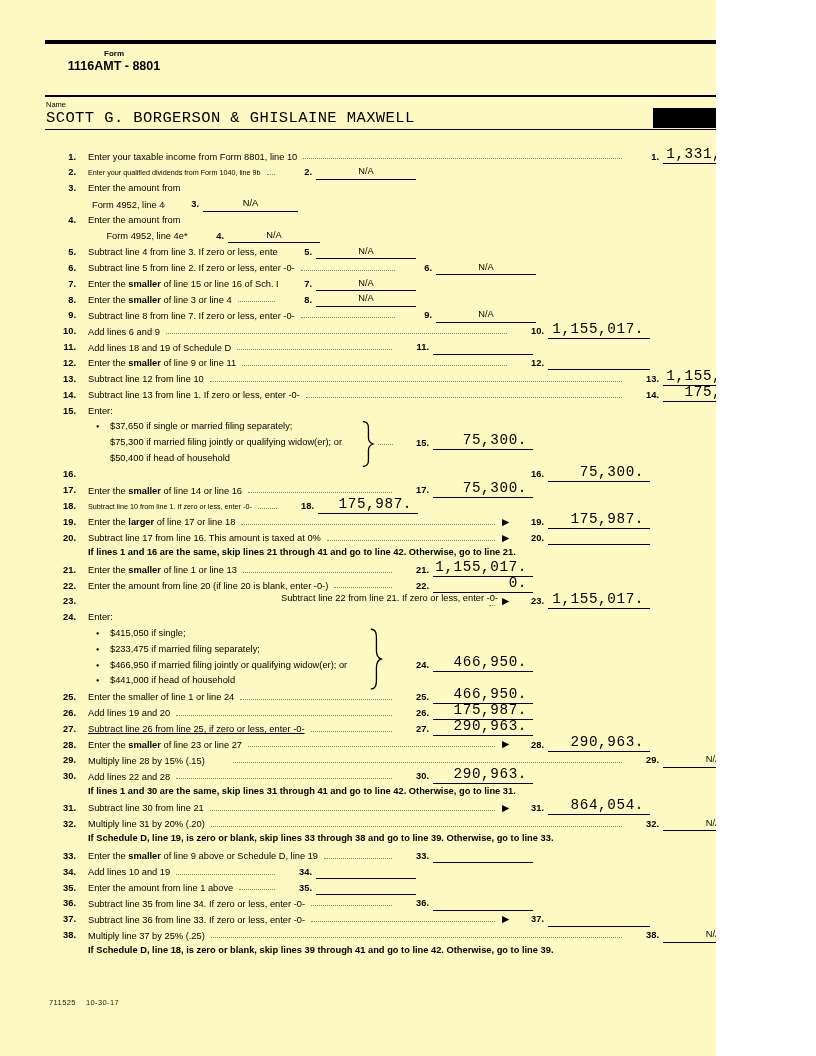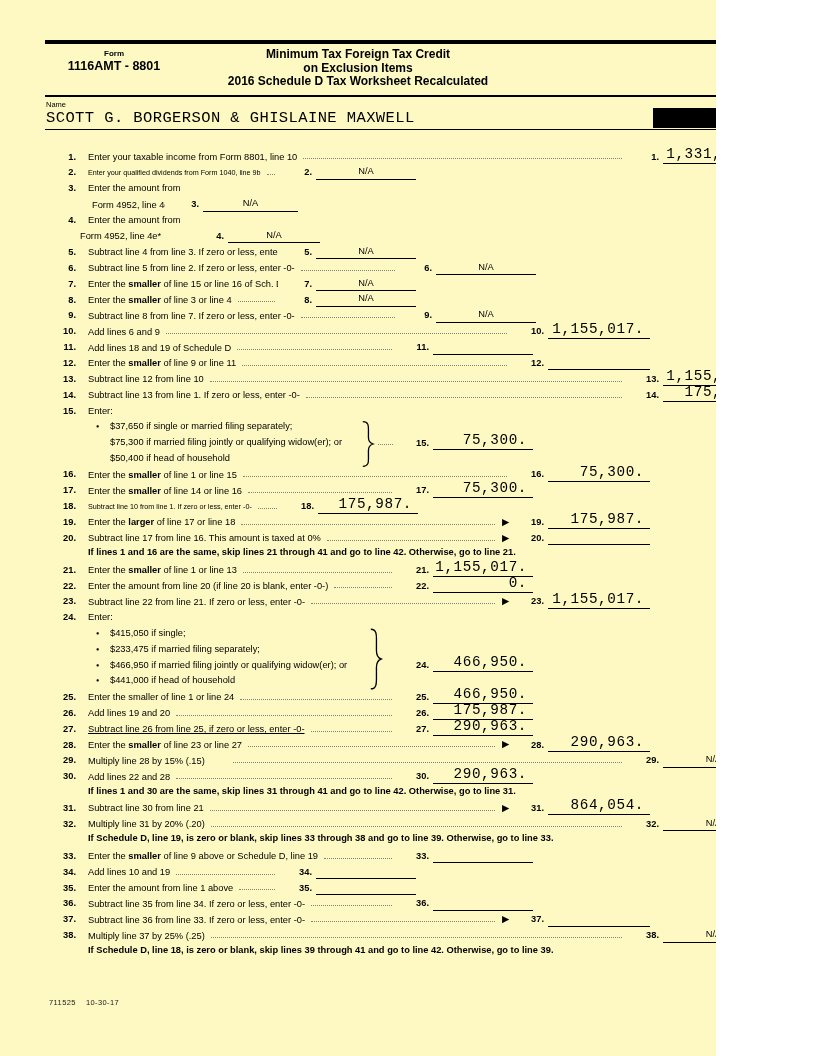--- a/index.html
+++ b/index.html
@@ -48,25 +48,20 @@
 <body>
 
 <div class="page">
   <div class="rule" style="left:45px;top:40px;width:726px;height:3.6px;"></div>
 
   <div class="formbox">
     <span class="form-label">Form</span>
     <span class="form-number">1116AMT - 8801</span>
   </div>
 
-  <div class="titlebox">
-    <span class="title-line">Minimum Tax Foreign Tax Credit</span>
-    <span class="title-line">on Exclusion Items</span>
-    <span class="title-line">2016 Schedule D Tax Worksheet Recalculated</span>
-  </div>
 
   <div class="rule" style="left:45px;top:95px;width:726px;height:2.4px;"></div>
 
   <span class="name-label">Name</span>
   <span class="taxpayer-name">SCOTT G. BORGERSON &amp; GHISLAINE MAXWELL</span>
   <div class="redact"></div>
   <div class="rule" style="left:45px;top:129px;width:726px;height:1.3px;"></div>
 
   <div class="rows">
       <div class="row">
@@ -102,21 +97,21 @@
         <span class="flabel" style="left: 167px;">3.</span>
         <div class="field" style="left: 203px; width: 95px;">
           <span class="val na">N/A</span>
         </div>
       </div>
       <div class="row">
         <span class="num">4.</span>
         <span class="lead-text">Enter the amount from</span>
       </div>
       <div class="row">
-        <div class="left" style="right: 626px; left: 80px;">
+        <div class="left" style="right: 626px; left: 104px; justify-content: center;">
           <span class="desc">Form 4952, line 4e*</span>
         </div>
         <span class="flabel" style="left: 192px;">4.</span>
         <div class="field" style="left: 228px; width: 92px;">
           <span class="val na">N/A</span>
         </div>
       </div>
       <div class="row">
         <span class="num">5.</span>
         <div class="left" style="right: 538px;">
@@ -240,24 +235,20 @@
         <div class="frow" style="top: 31.8px;">
           <span class="leaderAbs" style="left: 378px; width: 15px; bottom: 4.5px;"></span>
           <span class="flabel" style="left: 397px;">15.</span>
           <div class="field" style="left: 433px; width: 100px;">
             <span class="val">75,300.</span>
           </div>
         </div>
       </div>
       <div class="row">
         <span class="num">16.</span>
-        <div class="left" style="right: 306px;">
-          <span class="desc">Enter the <b>smaller</b> of line 1 or line 15</span>
-          <span class="leader"></span>
-        </div>
         <span class="flabel" style="left: 512px;">16.</span>
         <div class="field" style="left: 548px; width: 102px;">
           <span class="val">75,300.</span>
         </div>
       </div>
       <div class="row">
         <span class="num">17.</span>
         <div class="left" style="right: 421px;">
           <span class="desc">Enter the <b>smaller</b> of line 14 or line 16</span>
           <span class="leader"></span>
@@ -318,21 +309,21 @@
           <span class="desc">Enter the amount from line 20 (if line 20 is blank, enter -0-)</span>
           <span class="leader"></span>
         </div>
         <span class="flabel" style="left: 397px;">22.</span>
         <div class="field" style="left: 433px; width: 100px;">
           <span class="val">0.</span>
         </div>
       </div>
       <div class="row">
         <span class="num">23.</span>
-        <div class="left" style="right: 318px;">
+        <div class="left" style="right: 318px; flex-direction: column;">
           <span class="desc">Subtract line 22 from line 21. If zero or less, enter -0-</span>
           <span class="leader"></span>
         </div>
         <span class="arrow" style="left: 502px;">▶</span>
         <span class="flabel" style="left: 512px;">23.</span>
         <div class="field" style="left: 548px; width: 102px;">
           <span class="val">1,155,017.</span>
         </div>
       </div>
       <div class="row" style="height: 79.5px;">

